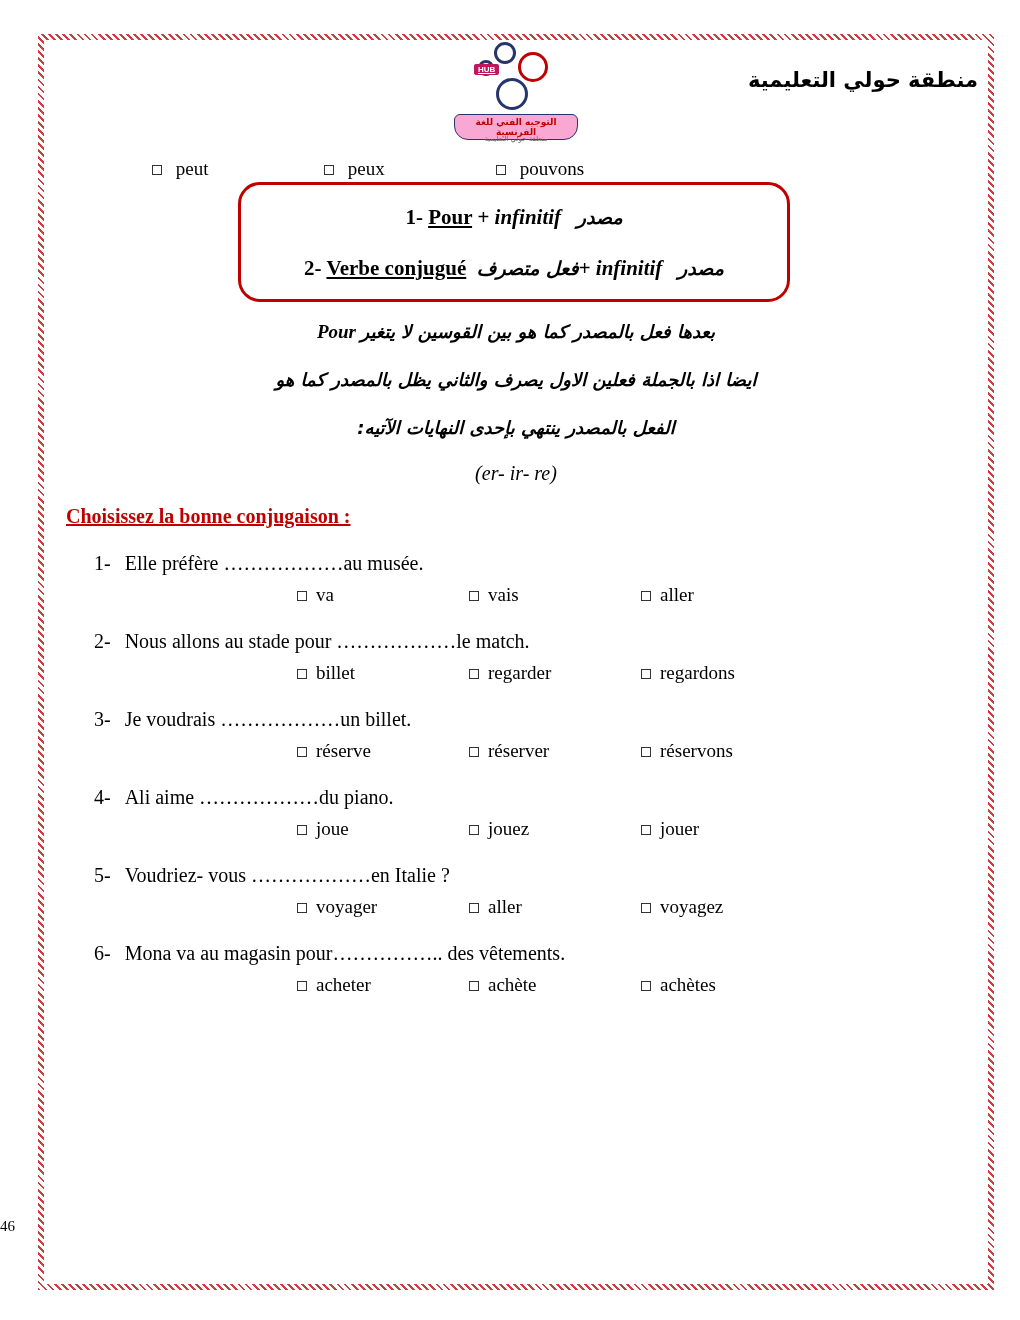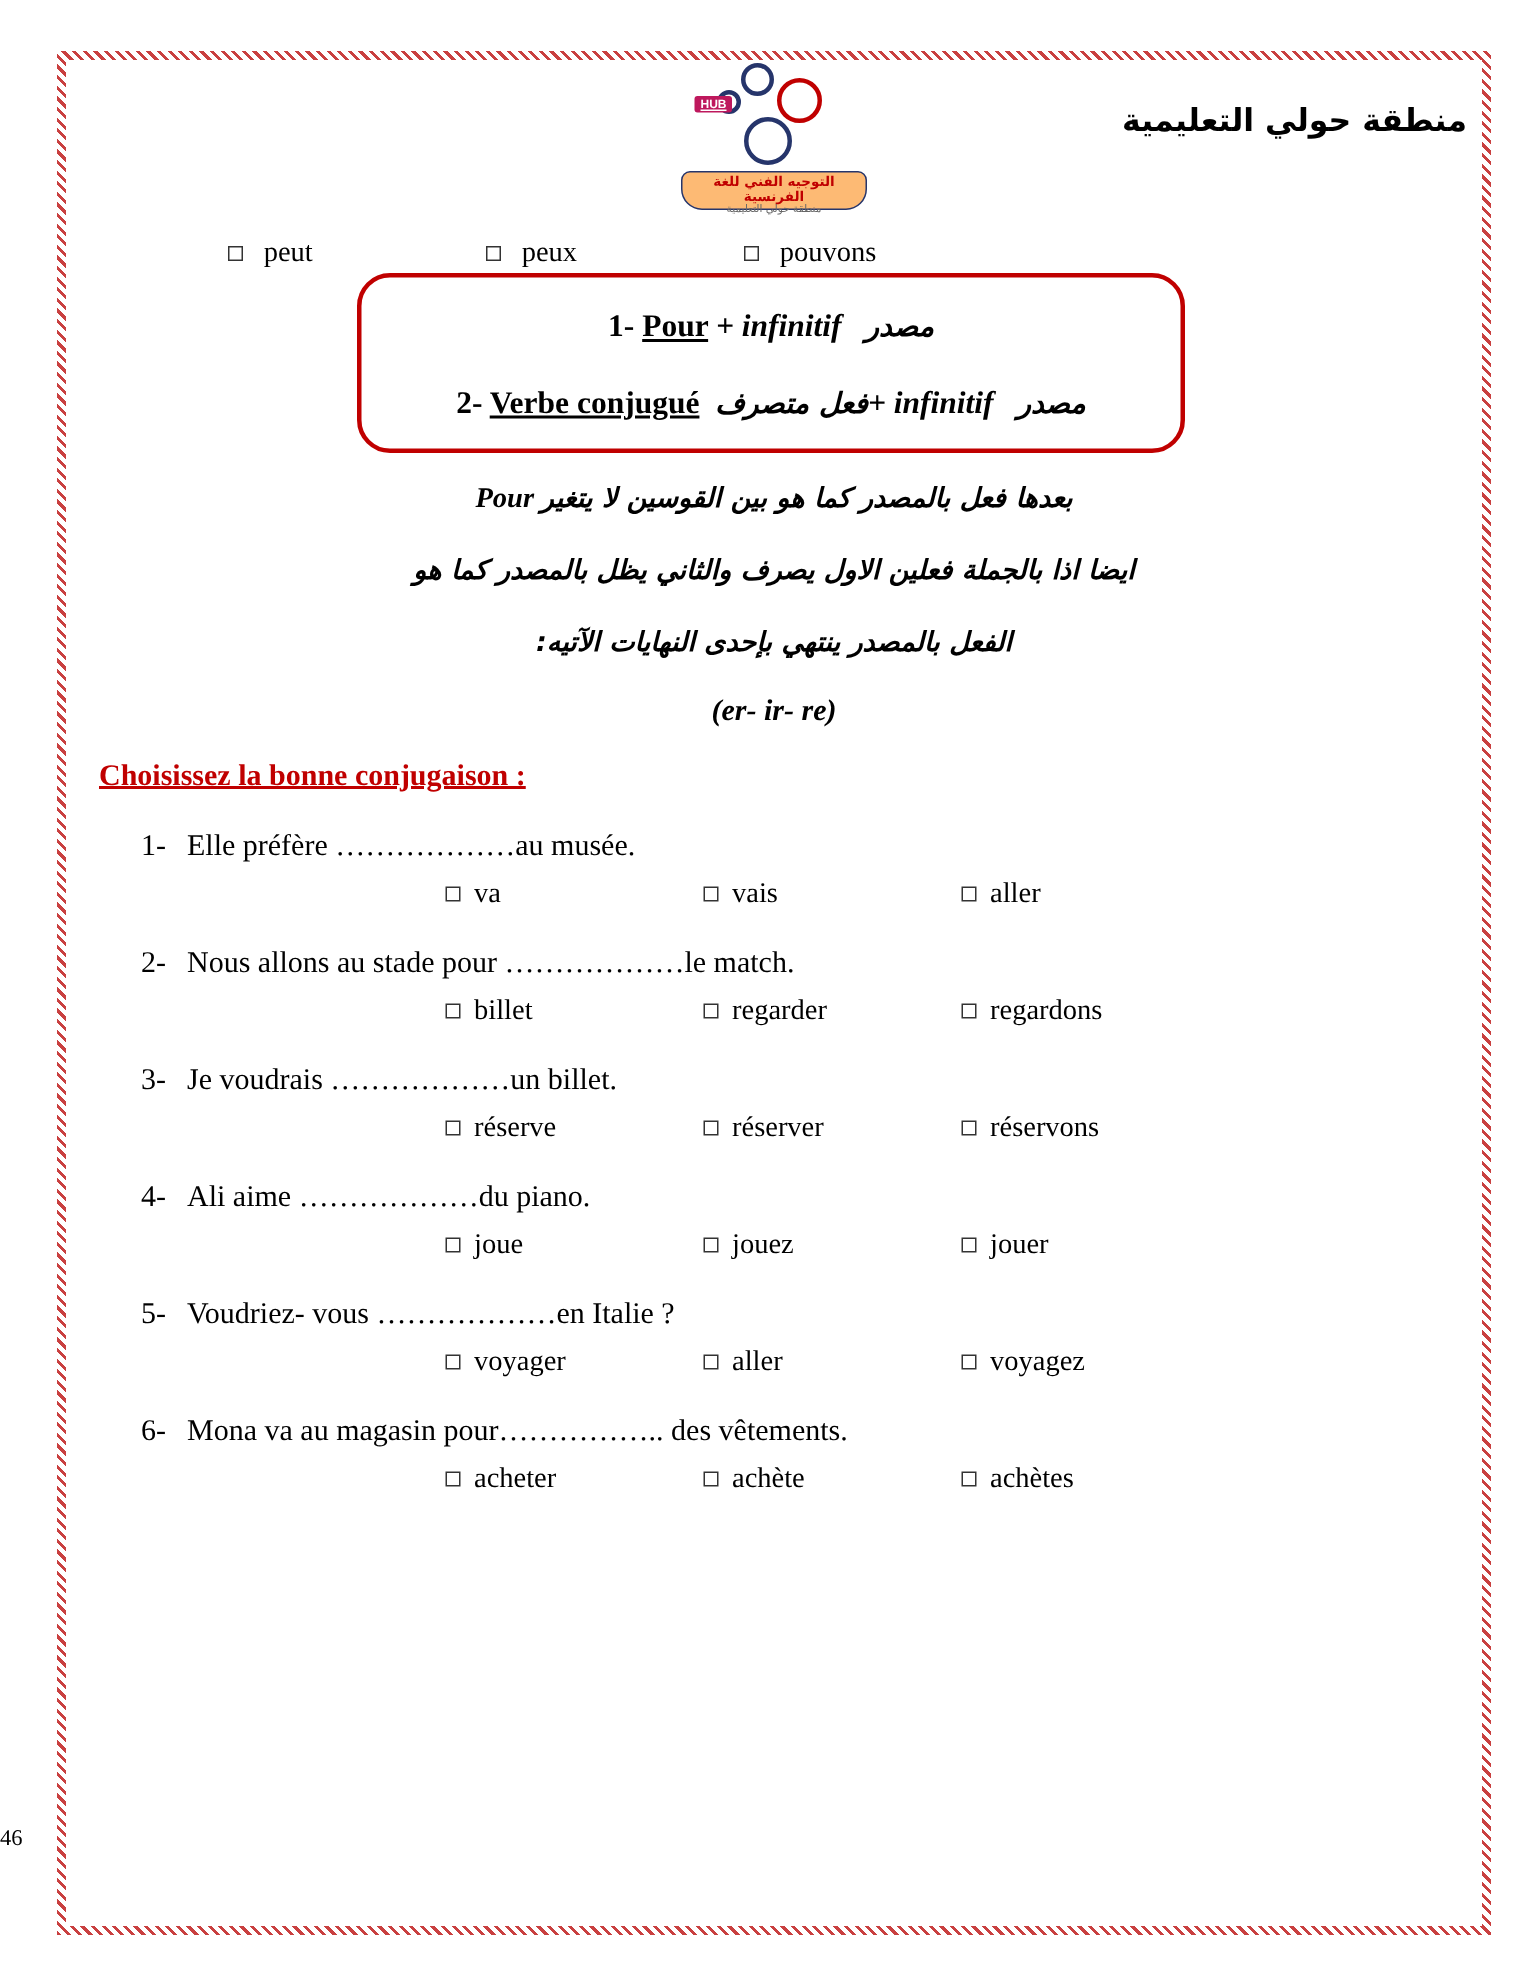--- a/index.html
+++ b/index.html
@@ -26,27 +26,27 @@
   .district-title {
     position:absolute; right:6px; top:28px;
     font-weight:bold; font-size:21px;
   }
   .logo { position:absolute; left:50%; top:2px; transform:translateX(-50%); width:140px; height:104px; }
   .ring { position:absolute; border-radius:50%; border:3px solid #26356b; }
   .r1 { width:22px; height:22px; left:48px; top:0; }
   .r2 { width:30px; height:30px; left:72px; top:10px; border-color:#c00000; }
   .r3 { width:16px; height:16px; left:32px; top:18px; }
   .hub-label {
-    position:absolute; left:17px; top:22px; background:#be185d; color:#fff;
+    position:absolute; left:28px; top:22px; background:#be185d; color:#fff;
     font:bold 8px "Liberation Sans", sans-serif; padding:1px 4px; border-radius:2px;text-decoration:underline;
   }
   .r4 { width:32px; height:32px; left:50px; top:36px; }
   .logo-banner {
     position:absolute; top:72px; left:8px; right:8px; text-align:center;
-    color:#c00000; background:#fdba74; border:1px solid #26356b;
+    color:#c00000; background:#f9a8d4; border:1px solid #26356b;
     border-radius:6px 6px 14px 14px; padding:2px 0;
     font-family:"DejaVu Sans", sans-serif; font-weight:bold; font-size:9px;
   }
   .logo-sub {
     position:absolute; top:93px; left:0; right:0; text-align:center;
     color:#666; font-family:"DejaVu Sans", sans-serif; font-size:7px;
   }
 
   
   .top-opts { margin:14px 0 0 104px; display:flex; font-size:19px; }
@@ -69,21 +69,21 @@
   .rule-line + .rule-line { margin-top:26px; }
   .kw { text-decoration:underline; }
   .it { font-style:italic; }
   .rule-box .arabic { font-weight:bold; font-style:italic; font-size:19px; }
 
   
   .notes { text-align:center; margin-top:16px; }
   .note { font-size:18px; font-weight:bold; font-style:italic; line-height:28px; margin-bottom:20px; }
   .note .arabic { font-size:18px; }
   .note-latin { font-size:19px; }
-  .endings { font-size:20px; font-weight:bold; font-style:italic; margin-top:4px; }
+  .endings { font-size:20px; font-weight:normal; font-style:italic; margin-top:4px; }
 
   
   .section-title {
     margin:20px 0 0 18px;
     color:#c00000; font-weight:bold; font-size:20px; text-decoration:underline;
   }
 
   
   .question { margin-top:24px; }
   .q-text { margin-left:46px; font-size:20px; }

